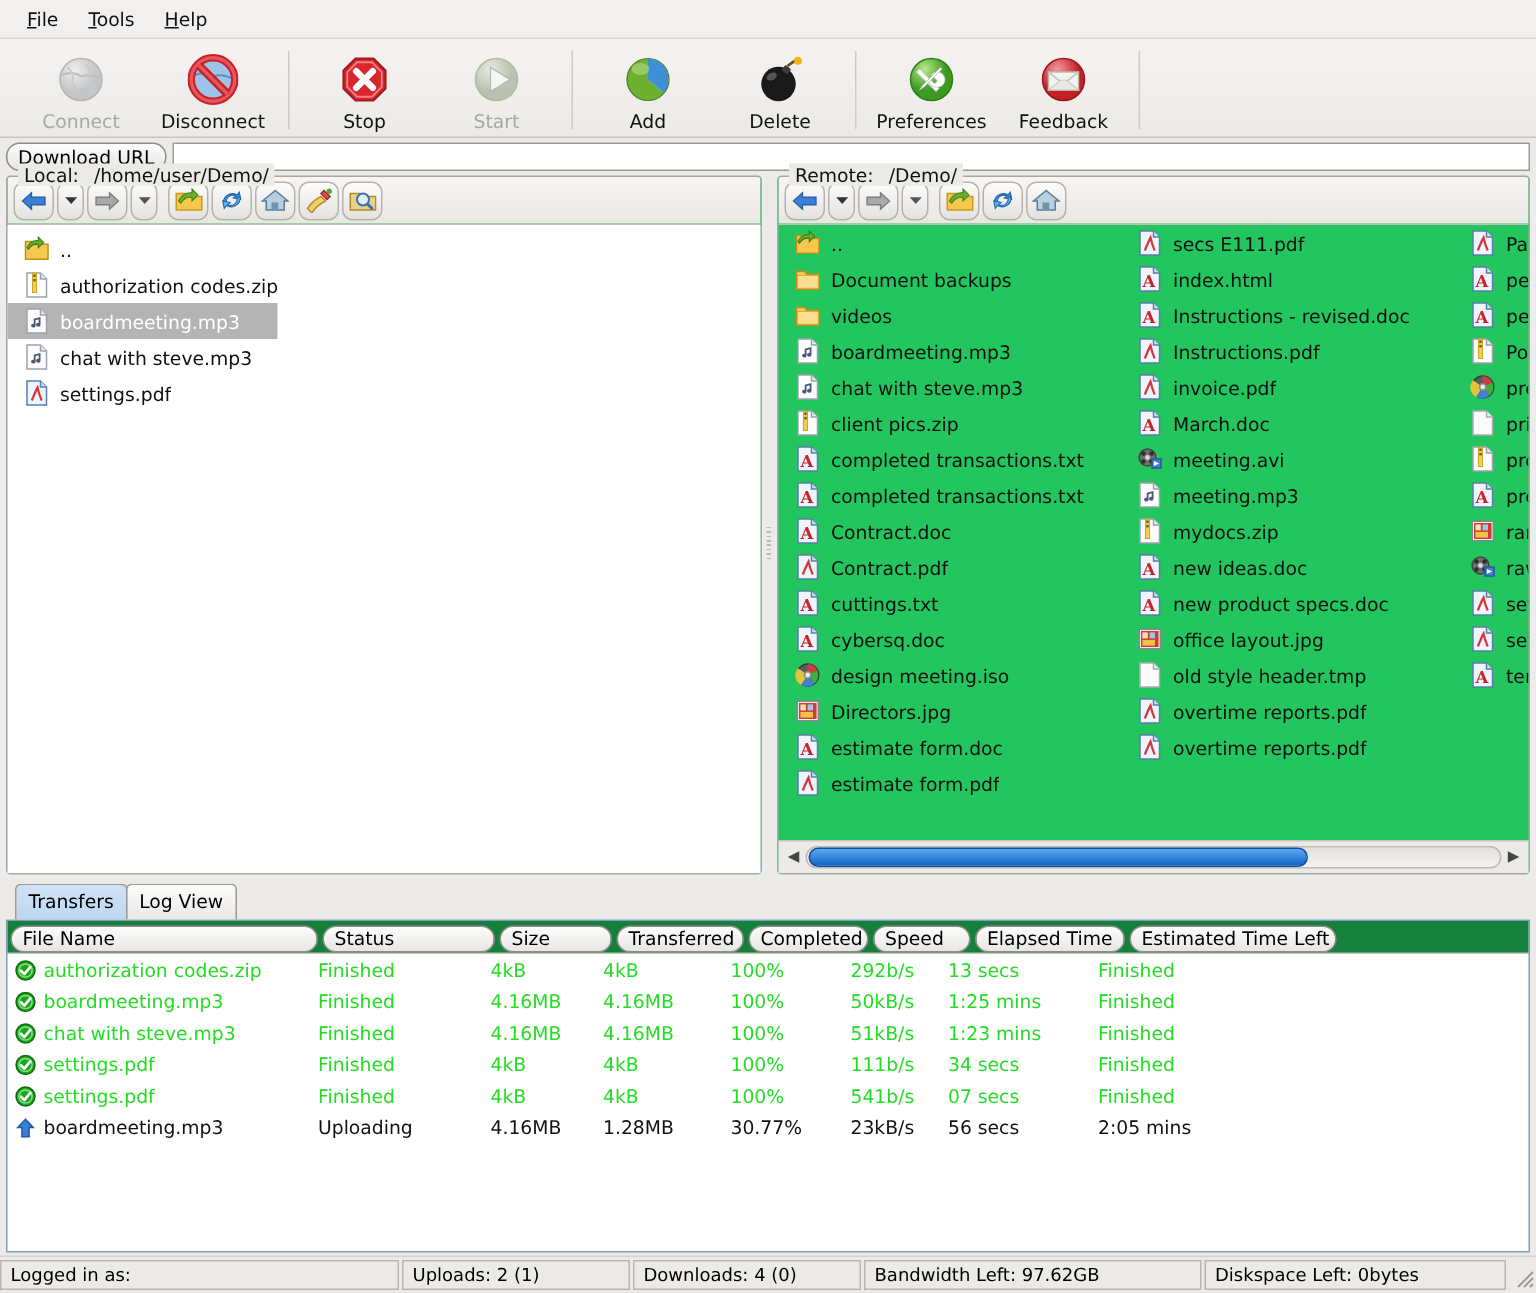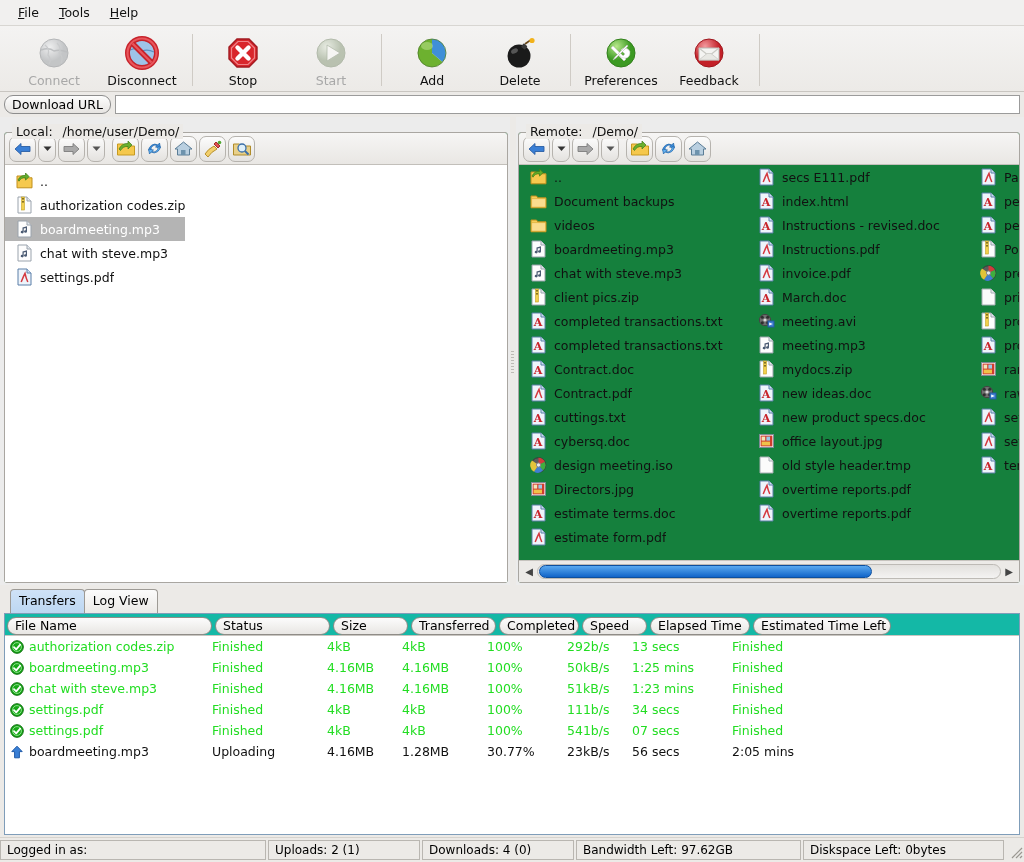--- a/index.html
+++ b/index.html
@@ -41,22 +41,22 @@
 
   
   .panes{flex:1;display:flex;padding:0 2px 0 2px;min-height:0;}
   .pane{display:flex;flex-direction:column;min-width:0;position:relative;}
   .pane.local{width:508px;}
   .splitter{width:6px;background:#eceae7;position:relative;}
   .splitter::after{content:"";position:absolute;left:1px;top:50%;width:3px;height:22px;
     background:repeating-linear-gradient(#bdbab5 0 1px,transparent 1px 3px);}
   .pane.remote{flex:1;}
 
-  .pane-frame{flex:1;margin:15px 2px 2px 2px;border:1px solid #a9a6a1;border-radius:3px;
-    background:#15803d;display:flex;flex-direction:column;position:relative;min-height:0;}
+  .pane-frame{flex:1;margin:0 2px 2px 2px;border:1px solid #a9a6a1;border-radius:3px;
+    background:#22c55e;display:flex;flex-direction:column;position:relative;min-height:0;}
   .pane-legend{position:absolute;top:-9px;left:7px;background:#eceae7;padding:0 4px;
     font-size:12.5px;color:#111;white-space:nowrap;}
   .pane-legend .path{margin-left:6px;}
   .navbar{height:32px;background:linear-gradient(#f6f5f4,#e9e7e4);
     border-bottom:1px solid #c2bfba;display:flex;align-items:center;padding-left:4px;
     box-sizing:border-box;border-radius:2px 2px 0 0;}
   .nbtn{width:27px;height:26px;margin-right:2px;border:1px solid #b6b3ae;border-radius:7px;
     background:linear-gradient(#fcfcfc,#e4e2df);display:flex;align-items:center;
     justify-content:center;cursor:default;box-sizing:border-box;}
   .nbtn.small{width:18px;}
@@ -93,21 +93,21 @@
   .bottom{height:252px;display:flex;flex-direction:column;background:#eceae7;
     padding:0 2px;box-sizing:border-box;}
   .tabs{height:28px;display:flex;align-items:flex-end;padding-left:8px;box-sizing:border-box;}
   .tab{height:24px;line-height:22px;padding:0 8px;font-size:12.5px;
     border:1px solid #9d9a95;border-bottom:none;border-radius:4px 4px 0 0;
     background:linear-gradient(#fbfbfb,#ebe9e6);margin-right:-1px;cursor:default;
     box-sizing:border-box;position:relative;}
   .tab.active{background:linear-gradient(#cfe2f7,#bdd7f2);z-index:2;}
   .tabpanel{flex:1;border:1px solid #7f9db9;background:#fff;margin:0 2px 2px 2px;
     display:flex;flex-direction:column;min-height:0;}
-  .thead{height:22px;display:flex;align-items:flex-end;background:#14b8a6;
+  .thead{height:22px;display:flex;align-items:flex-end;background:#15803d;
     border-bottom:1px solid #c9c6c1;padding:2px 0 0 2px;box-sizing:border-box;}
   .th{height:18px;line-height:16px;font-size:12.5px;border:1px solid #8f8c87;
     border-radius:9px;background:linear-gradient(#fcfcfc,#e8e6e3);padding:0 7px;
     margin-right:3px;box-sizing:border-box;cursor:default;overflow:hidden;
     white-space:nowrap;}
   .tbodyrow{height:21px;display:flex;align-items:center;padding-left:2px;box-sizing:border-box;
     cursor:default;white-space:nowrap;}
   .tbodyrow .cell{font-size:12.5px;overflow:hidden;white-space:nowrap;}
   .tbodyrow.done .cell{color:#22dd22;}
   .tbodyrow.active .cell{color:#111;}
@@ -601,21 +601,21 @@
                 <span class="fname">Directors.jpg</span>
               </div>
               <div class="frow">
                 <span class="fico">
                   <svg width="17" height="18" viewBox="0 0 17 18">
                     <path d="M2 1 h9 l4 4 v12 h-13 z" fill="#eef4fb" stroke="#5a7fa8"></path>
                     <path d="M11 1 v4 h4" fill="#cfe0f2" stroke="#5a7fa8"></path>
                     <text x="8" y="14" font-size="11" font-weight="bold" text-anchor="middle" fill="#c8242b" font-family="DejaVu Serif, serif">A</text>
                   </svg>
                 </span>
-                <span class="fname">estimate terms.doc</span>
+                <span class="fname">estimate form.doc</span>
               </div>
               <div class="frow">
                 <span class="fico">
                   <svg width="17" height="18" viewBox="0 0 17 18">
                     <path d="M2 1 h9 l4 4 v12 h-13 z" fill="#eef4fb" stroke="#5a7fa8"></path>
                     <path d="M11 1 v4 h4" fill="#cfe0f2" stroke="#5a7fa8"></path>
                     <path d="M5.2 14 q2.8 -6.8 3.8 -8.6 q0.9 4.4 2.8 8.6" stroke="#d4383f" stroke-width="1.5" fill="none"></path>
                   </svg>
                 </span>
                 <span class="fname">estimate form.pdf</span>

